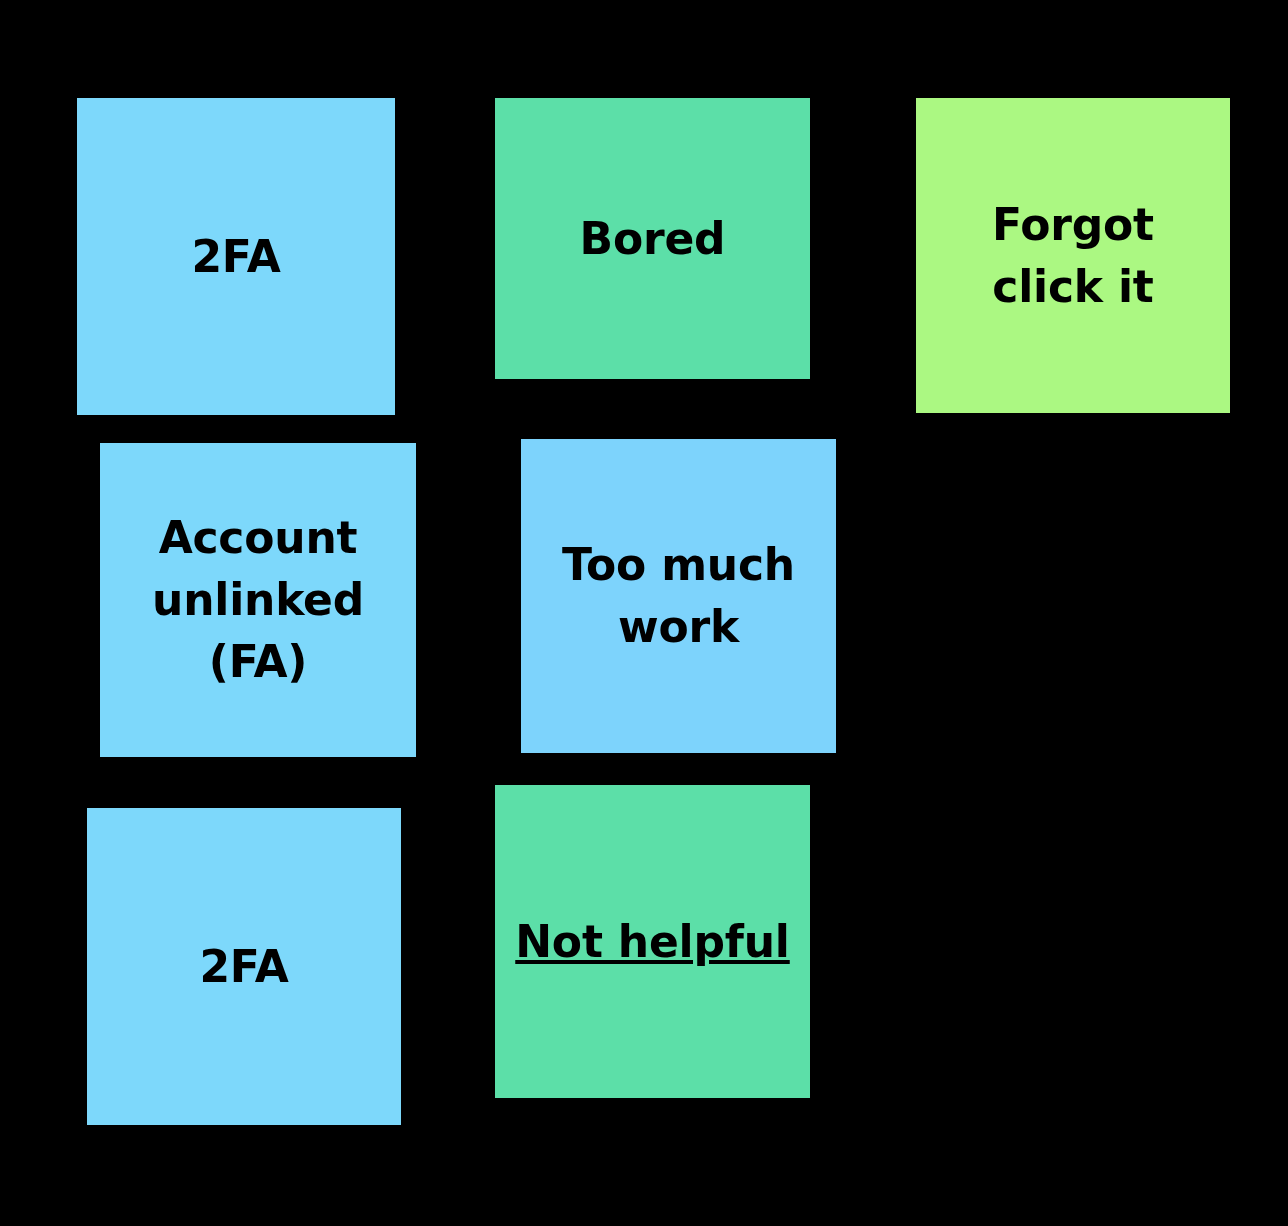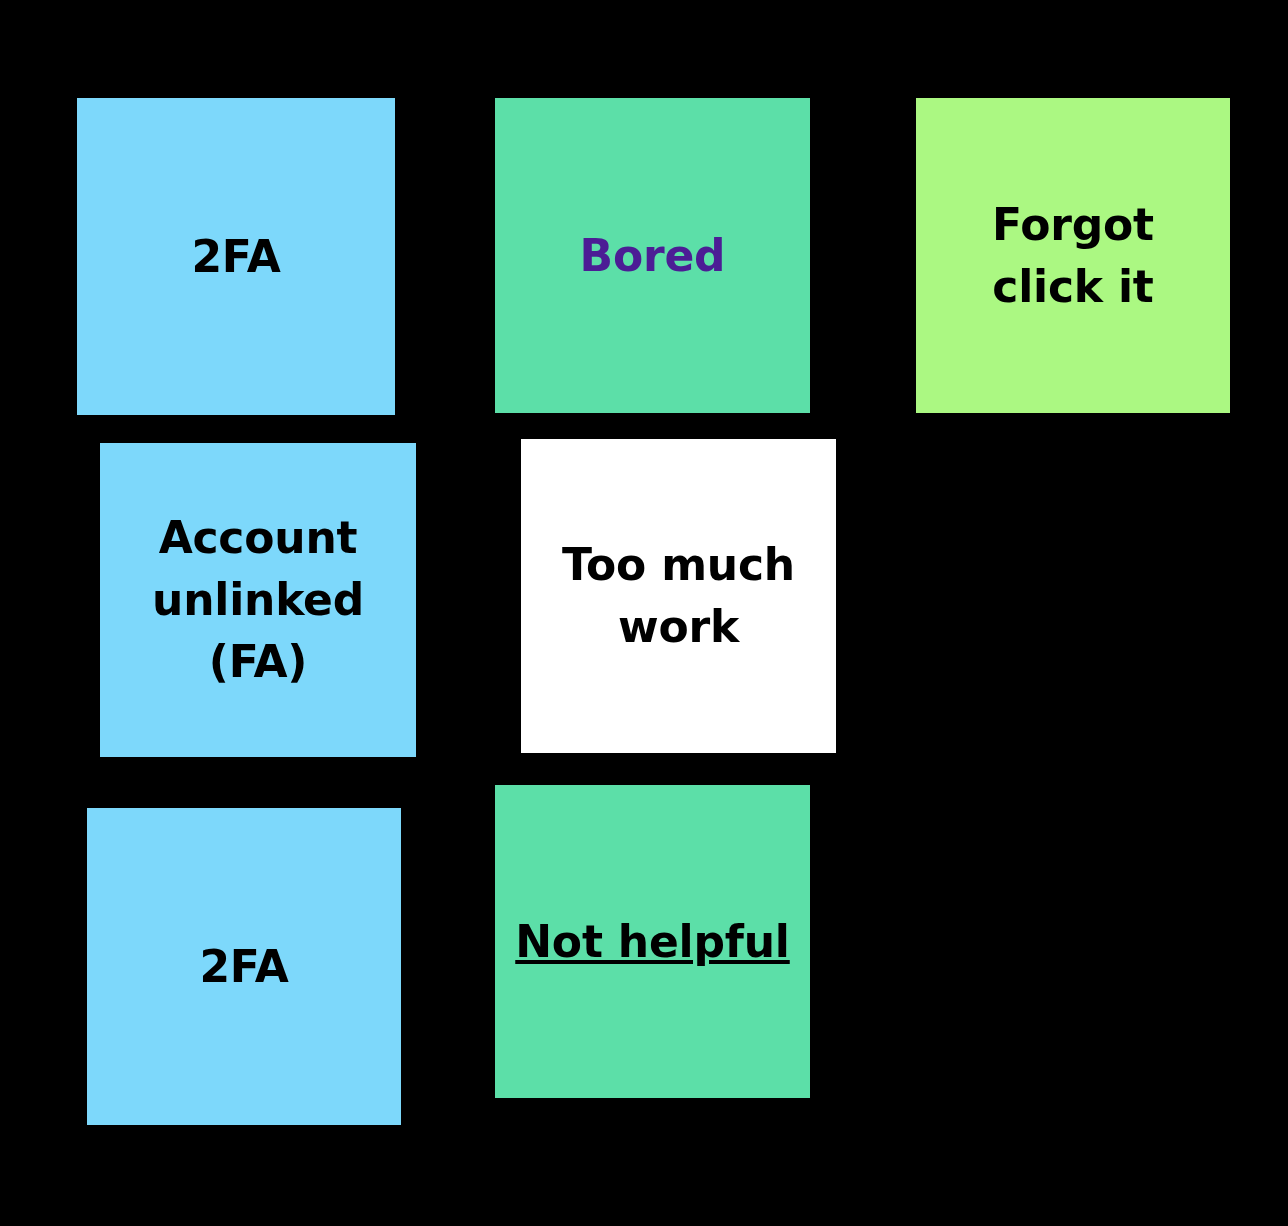--- a/index.html
+++ b/index.html
@@ -35,33 +35,33 @@
     width: 100%;
   }
 </style>
 </head>
 <body>
 
 <div id="board" style="background: rgb(0, 0, 0); margin-top: 13px;">
   <div class="sticky" style="left: 77px; top: 85px; width: 318px; height: 317px; background: rgb(125, 216, 251); color: rgb(0, 0, 0);">
     <span class="sticky-label">2FA</span>
   </div>
-  <div class="sticky" style="left: 495px; top: 85px; width: 315px; height: 315px; background: rgb(92, 223, 168); color: #4c1d95;">
+  <div class="sticky" style="left: 495px; top: 85px; width: 315px; height: 281px; background: rgb(92, 223, 168); color: #000000;">
     <span class="sticky-label">Bored</span>
   </div>
   <div class="sticky" style="left: 916px; top: 85px; width: 314px; height: 315px; background: rgb(171, 248, 130); color: rgb(0, 0, 0);">
     <span class="sticky-label">Forgot
 click it</span>
   </div>
   <div class="sticky" style="left: 100px; top: 430px; width: 316px; height: 314px; background: rgb(125, 216, 251); color: rgb(0, 0, 0);">
     <span class="sticky-label">Account
 unlinked
 (FA)</span>
   </div>
-  <div class="sticky" style="left: 521px; top: 426px; width: 315px; height: 314px; background: #ffffff; color: rgb(0, 0, 0);">
+  <div class="sticky" style="left: 521px; top: 426px; width: 315px; height: 314px; background: #7dd3fc; color: rgb(0, 0, 0);">
     <span class="sticky-label">Too much
 work</span>
   </div>
   <div class="sticky" style="left: 87px; top: 795px; width: 314px; height: 317px; background: rgb(125, 216, 251); color: rgb(0, 0, 0);">
     <span class="sticky-label">2FA</span>
   </div>
   <div class="sticky" style="left: 495px; top: 772px; width: 315px; height: 313px; background: rgb(92, 223, 168); color: rgb(0, 0, 0); text-decoration: underline;">
     <span class="sticky-label">Not helpful</span>
   </div>
 </div>

